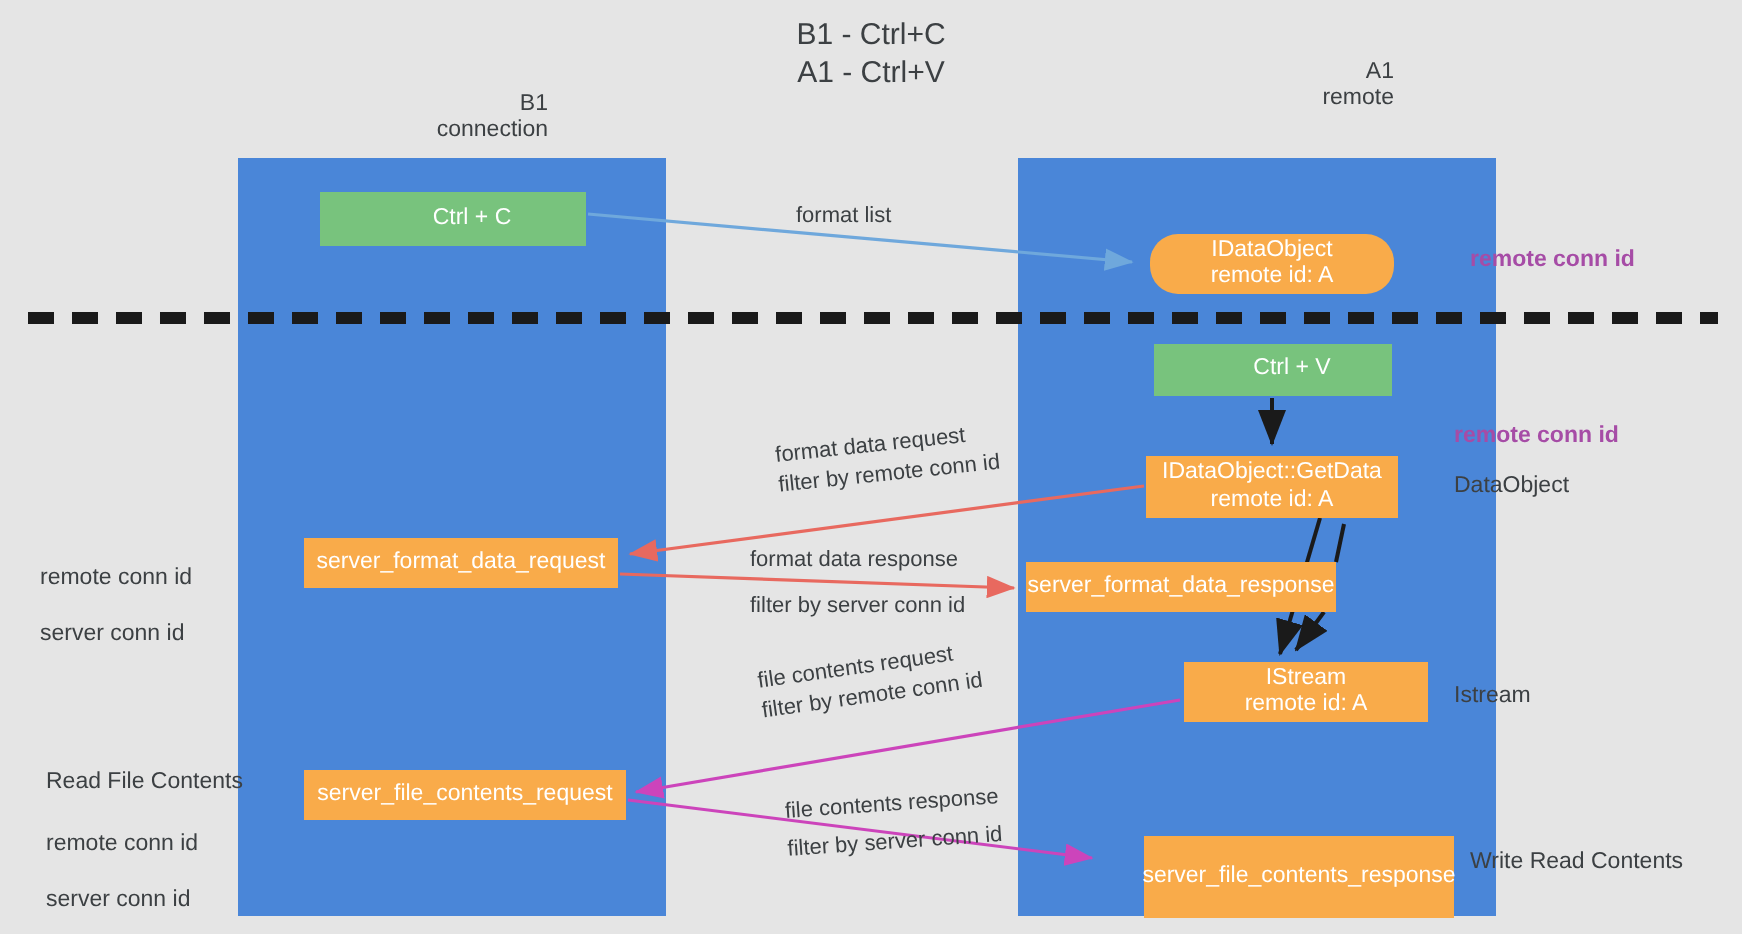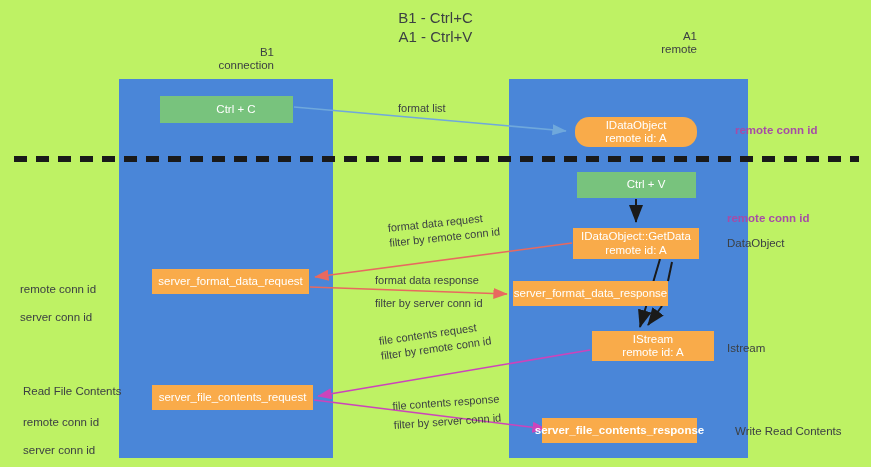--- a/index.html
+++ b/index.html
@@ -4,21 +4,21 @@
 <style>
   html, body {
     margin: 0;
     padding: 0;
     background: #f7f7f7;
   }
   #canvas {
     position: relative;
     width: 871px;
     height: 467px;
-    background: #bef264;
+    background: #e5e5e5;
     font-family: "Liberation Sans", sans-serif;
     overflow: hidden;
   }
   
   #title {
     position: absolute;
     left: 0; top: 8px;
     width: 871px;
     text-align: center;
     color: #3c4043;
@@ -72,21 +72,21 @@
   .node.orange { background: #f9ab4a; }
 
   #n-ctrlc  { left: 160px; top: 96px;  width: 133px; height: 27px; }
   #n-idataobject { left: 575px; top: 117px; width: 122px; height: 30px; border-radius: 14px; }
   #n-ctrlv  { left: 577px; top: 172px; width: 119px; height: 26px; }
   #n-getdata { left: 573px; top: 228px; width: 126px; height: 31px; }
   #n-sfdreq { left: 152px; top: 269px; width: 157px; height: 25px; }
   #n-sfdresp { left: 513px; top: 281px; width: 155px; height: 25px; }
   #n-istream { left: 592px; top: 331px; width: 122px; height: 30px; }
   #n-sfcreq { left: 152px; top: 385px; width: 161px; height: 25px; }
-  #n-sfcresp { left: 542px; top: 418px; width: 155px; height: 25px; font-weight: bold; }
+  #n-sfcresp { left: 572px; top: 418px; width: 155px; height: 41px; }
 
   
   .lbl {
     position: absolute;
     font-size: 11.5px;
     line-height: 14px;
     color: #3c4043;
     white-space: pre-line;
   }
   .lbl.purple-bold { color: #a64ca6; font-weight: bold; }

